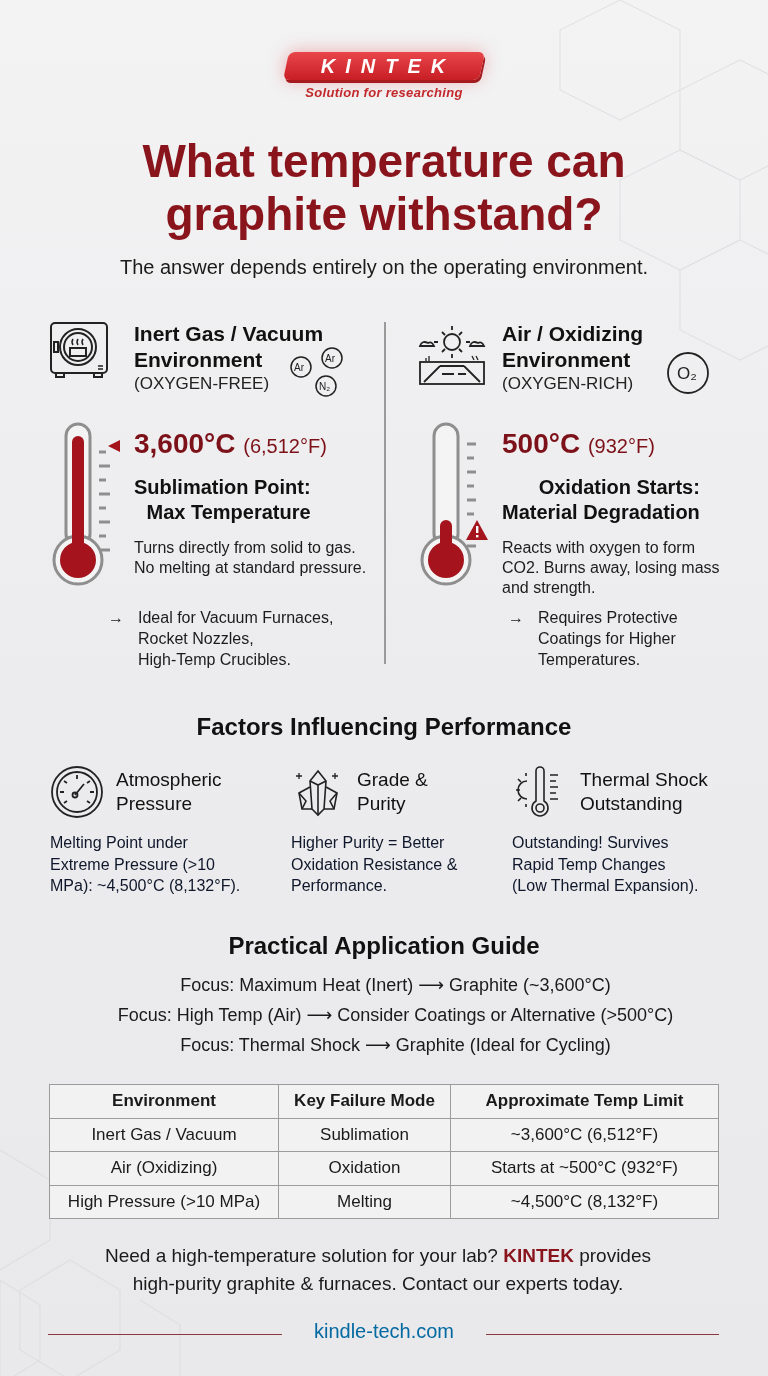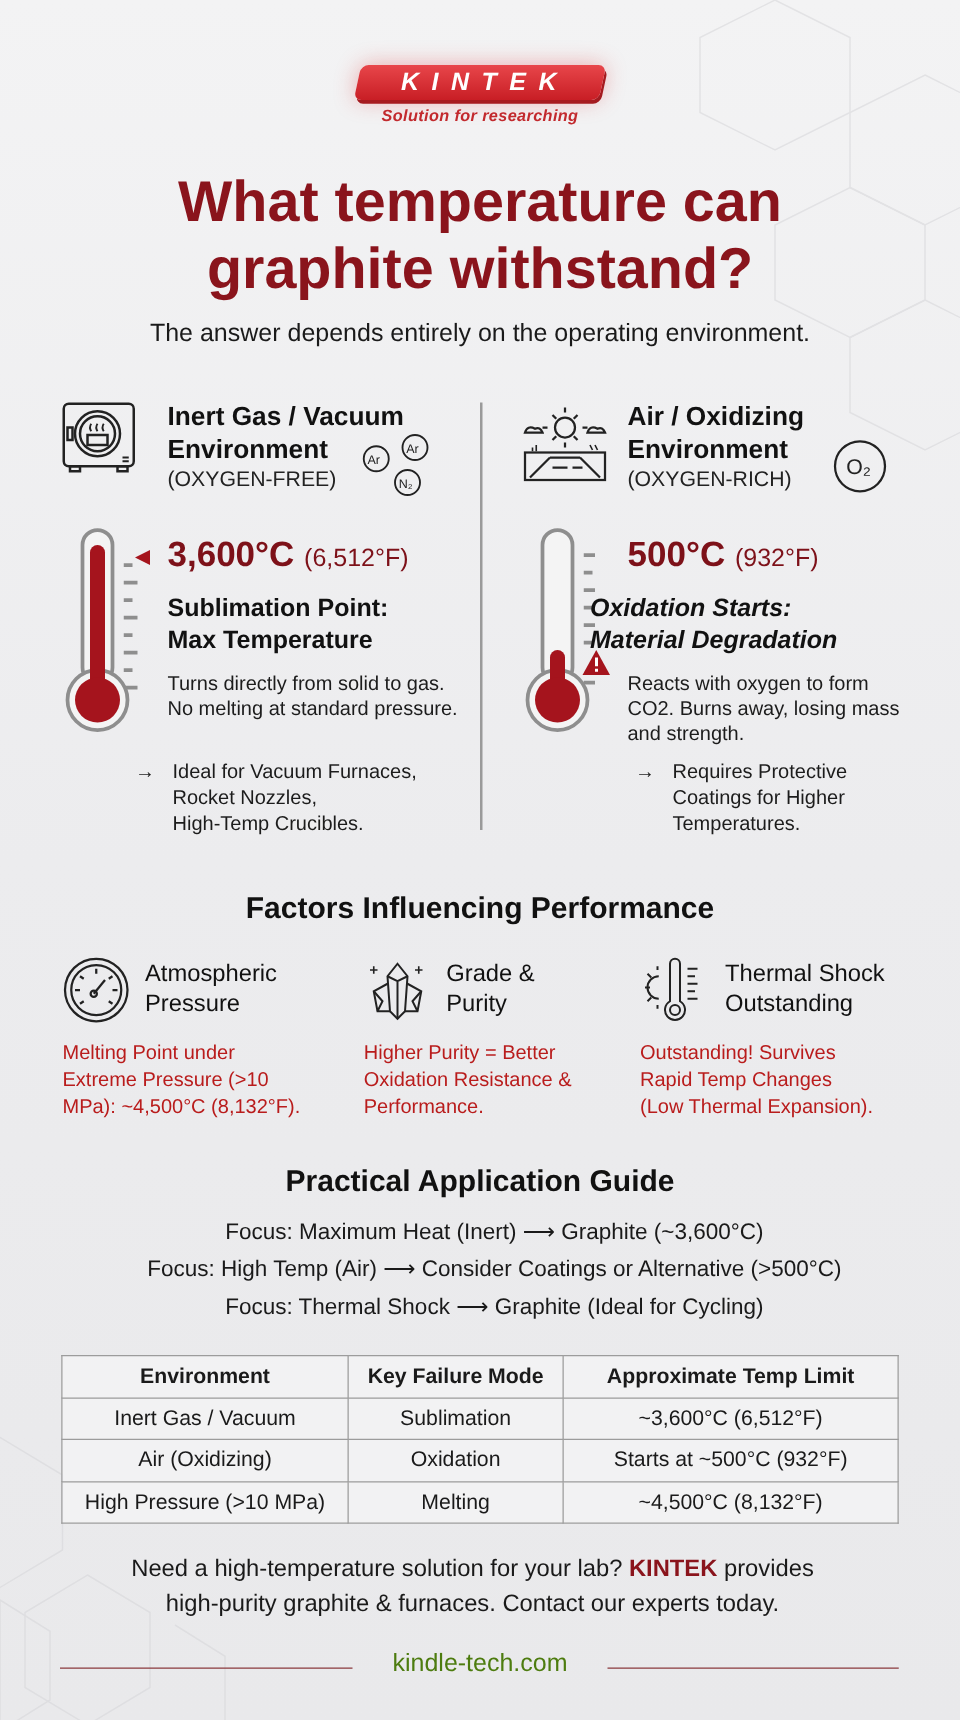--- a/index.html
+++ b/index.html
@@ -36,47 +36,47 @@
   }
   .subtitle { left: 0; width: 768px; top: 256px; text-align: center; font-size: 20px; color: #1a1a1a; }
 
   
   .divider-v { left: 384px; top: 322px; width: 2px; height: 342px; background: #9a9a9a; }
   .env-icon { width: 62px; height: 62px; }
   .env-title { font-weight: bold; font-size: 21px; line-height: 26px; color: #111; }
   .env-sub { font-size: 17px; color: #222; line-height: 22px; }
   .temp-main { font-size: 28px; font-weight: bold; color: #7d1119; white-space: nowrap; }
   .temp-main small { font-size: 20px; font-weight: normal; }
-  .fact-title { font-weight: bold; font-size: 20px; line-height: 25px; color: #111; }
+  .fact-title { font-weight: bold; font-size: 20px; line-height: 25px; color: #111; text-align: right; }
   .desc { font-size: 16px; line-height: 20px; color: #1c1c1c; }
   .note { font-size: 16px; line-height: 21px; color: #1c1c1c; display: flex; }
   .note .arrow { width: 30px; flex: none; font-size: 16px; }
 
   .section-title { left: 0; width: 768px; text-align: center; font-weight: bold; font-size: 24px; color: #111; }
 
   .factor { width: 225px; }
   .factor-head { display: flex; align-items: center; gap: 12px; height: 60px; }
   .factor-title { font-weight: normal; font-size: 19px; line-height: 24px; }
-  .factor-desc { font-size: 16px; line-height: 21.5px; margin-top: 10px; color: #b91c1c; }
+  .factor-desc { font-size: 16px; line-height: 21.5px; margin-top: 10px; color: #0f172a; }
 
   .guide { left: 0; width: 768px; text-align: center; font-size: 18px; line-height: 30px; color: #1a1a1a; padding-left: 23px; }
 
   table.summary {
     left: 49px; top: 1084px; width: 670px; border-collapse: collapse;
     font-size: 17px; color: #1a1a1a; background: rgba(245,245,246,0.7);
   }
   table.summary th, table.summary td {
     border: 1px solid #9c9c9c; height: 33.5px; text-align: center; padding: 0 6px;
   }
   table.summary th { font-weight: bold; font-size: 17px; }
 
   .cta { left: 0; width: 756px; top: 1242px; text-align: center; font-size: 19px; line-height: 28px; color: #1a1a1a; }
   .cta .brand { color: #8a141c; font-weight: bold; }
   .footer-line { height: 1px; background: #8a3a3e; top: 1334px; }
-  .footer-url { left: 0; width: 768px; top: 1320px; text-align: center; font-size: 20px; color: #4d7c0f; }
+  .footer-url { left: 0; width: 768px; top: 1320px; text-align: center; font-size: 20px; color: #0369a1; }
 </style>
 </head>
 <body>
 
 <svg class="hex-bg" width="768" height="1376" viewBox="0 0 768 1376">
   <g fill="none" stroke="#d6d6d9" stroke-width="1.2">
     <path d="M620 0 L680 30 L680 90 L620 120 L560 90 L560 30 Z"></path>
     <path d="M740 60 L800 90 L800 150 L740 180 L680 150 L680 90 Z"></path>
     <path d="M680 150 L740 180 L740 240 L680 270 L620 240 L620 180 Z"></path>
     <path d="M740 240 L800 270 L800 330 L740 360 L680 330 L680 270 Z"></path>
@@ -211,21 +211,21 @@
     </g>
     <polygon points="57,100 46,120 68,120" fill="#a5141d"></polygon>
     <rect x="56" y="106" width="2.4" height="7" fill="#fff"></rect>
     <rect x="56" y="115" width="2.4" height="2.4" fill="#fff"></rect>
   </svg>
 </div>
 <div class="abs temp-main" style="left:502px; top:428px;">
   <span>500°C</span>
   <small>(932°F)</small>
 </div>
-<div class="abs" style="left:472px; top:475px;font-style:italic;">
+<div class="abs" style="left:502px; top:475px;">
   <div class="fact-title">Oxidation Starts:</div>
   <div class="fact-title">Material Degradation</div>
 </div>
 <div class="abs desc" style="left:502px; top:538px;">
   <div>Reacts with oxygen to form</div>
   <div>CO2. Burns away, losing mass</div>
   <div>and strength.</div>
 </div>
 <div class="abs note" style="left:508px; top:607px;">
   <span class="arrow">→</span>

